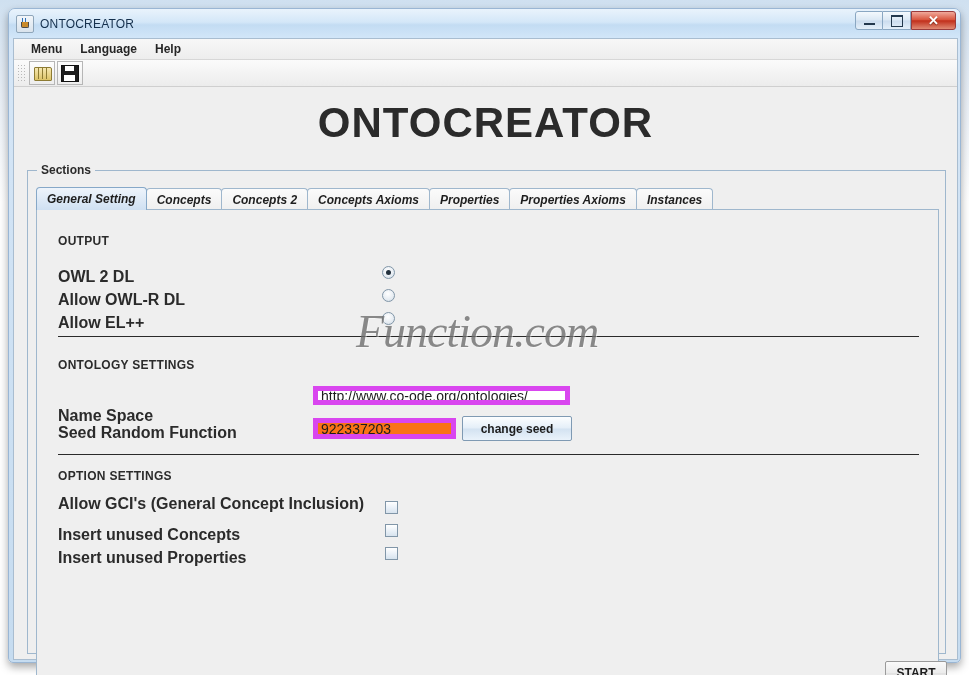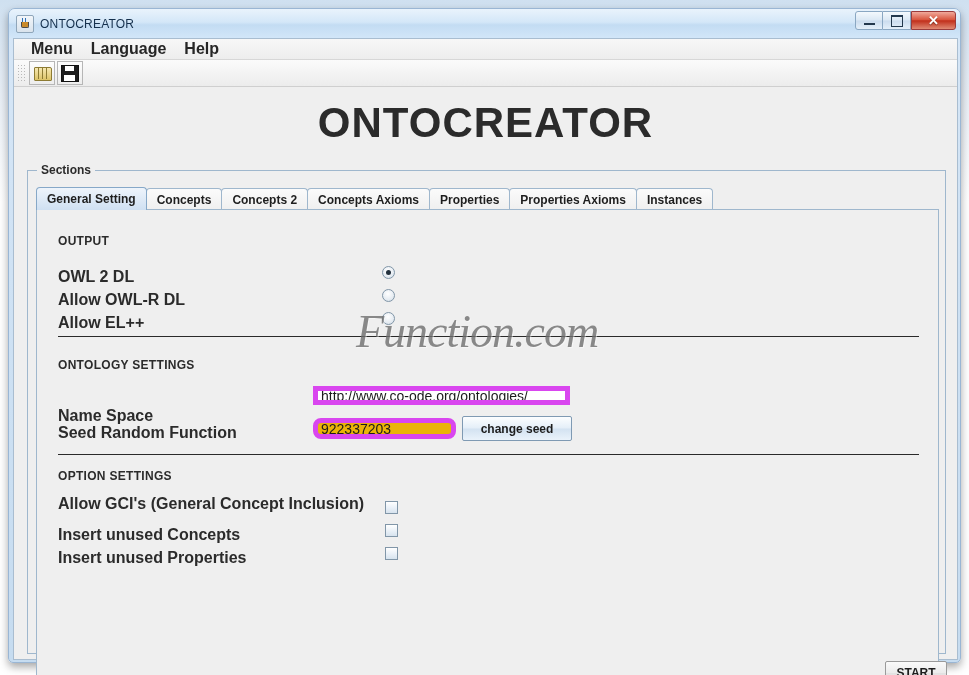--- a/index.html
+++ b/index.html
@@ -108,21 +108,21 @@
   
   .menubar {
     height: 21px;
     background: linear-gradient(180deg,#f7f7f7,#ededed);
     border-bottom: 1px solid #d7d7d7;
     display: flex; align-items: center;
     padding-left: 8px;
     box-sizing: border-box;
   }
   .menu-item {
-    font-size: 16px; font-weight: bold; color: #262626;
+    font-size: 12px; font-weight: bold; color: #262626;
     padding: 2px 9px; cursor: default;
   }
 
   
   .toolbar {
     height: 27px;
     background: linear-gradient(180deg,#fbfbfb,#ececec);
     border-bottom: 1px solid #cfcfcf;
     display: flex; align-items: center;
     padding-left: 3px;
@@ -214,20 +214,21 @@
     padding: 0 10px;
     font-size: 12px; font-weight: bold; color: #1e1e1e;
     border: 1px solid #9fb7cd;
     border-bottom: none;
     background: linear-gradient(180deg,#fbfbfb 0%, #efefef 100%);
     border-radius: 4px 4px 0 0;
     margin-right: -1px;
     box-sizing: border-box;
     position: relative;
     white-space: nowrap;
+    font-style: italic;
   }
   .tab.active {
     background: linear-gradient(180deg,#eef4fb 0%, #cfe0f2 100%);
     border-color: #86a8c8;
     z-index: 3;
     height: 23px;
   }
 
   
   .tabpanel {
@@ -280,21 +281,21 @@
     position: absolute;
     border: 5px solid #d946ef;
     background: #ffffff;
     font-size: 14px; color: #1c1c1c;
     box-sizing: border-box;
     display: flex; align-items: center;
     padding-left: 3px;
     font-family: "Liberation Sans", sans-serif;
     overflow: hidden; white-space: nowrap;
   }
-  .textfield.readonlyish { background: #eab308; border-radius: 8px; }
+  .textfield.readonlyish { background: #f97316; }
 
   .btn {
     position: absolute;
     border: 1px solid #7f9ab3;
     border-radius: 2px;
     background: linear-gradient(180deg,#fcfeff 0%, #e4eef8 48%, #d3e2f1 52%, #eaf3fb 100%);
     font-size: 12px; font-weight: bold; color: #1d1d1d;
     display: flex; align-items: center; justify-content: center;
     box-sizing: border-box;
     cursor: default;

